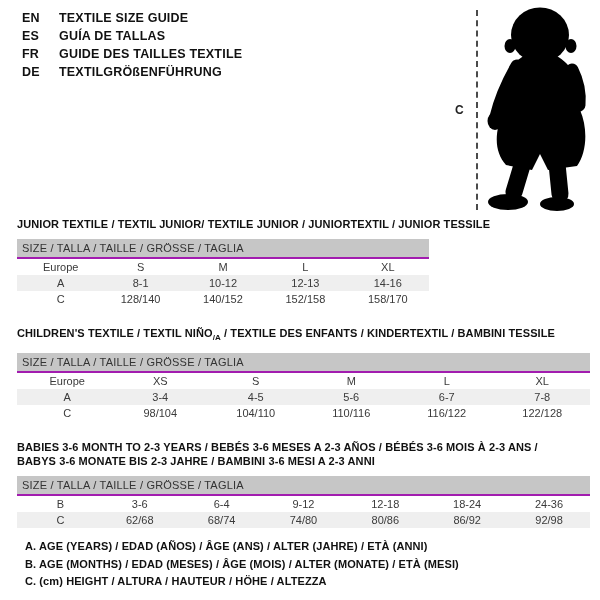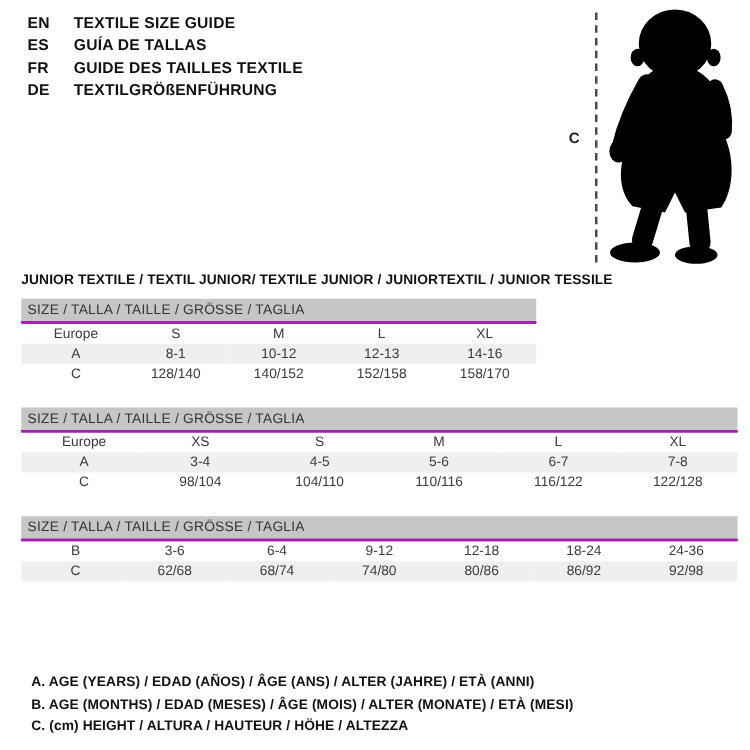--- a/index.html
+++ b/index.html
@@ -116,20 +116,23 @@
               <td class="label">C</td>
               <td>128/140</td>
               <td>140/152</td>
               <td>152/158</td>
               <td>158/170</td>
             </tr>
           </tbody>
         </table>
     </section>
     <section class="table-block">
+      <div class="table-title">
+          <div><span>CHILDREN'S TEXTILE / TEXTIL NIÑO</span><sub>/A</sub><span> / TEXTILE DES ENFANTS / KINDERTEXTIL / BAMBINI TESSILE</span></div>
+        </div>
       <table class="size-table w-full">
           <thead>
             <tr>
               <th class="bar" colspan="6">SIZE / TALLA / TAILLE / GRÖSSE / TAGLIA</th>
             </tr>
           </thead>
           <tbody>
             <tr>
               <td class="label">Europe</td>
               <td>XS</td>
@@ -151,20 +154,24 @@
               <td>98/104</td>
               <td>104/110</td>
               <td>110/116</td>
               <td>116/122</td>
               <td>122/128</td>
             </tr>
           </tbody>
         </table>
     </section>
     <section class="table-block">
+      <div class="table-title">
+          <div><span>BABIES 3-6 MONTH TO 2-3 YEARS / BEBÉS 3-6 MESES A 2-3 AÑOS / BÉBÉS 3-6 MOIS À 2-3 ANS /</span></div>
+          <div><span>BABYS 3-6 MONATE BIS 2-3 JAHRE / BAMBINI 3-6 MESI A 2-3 ANNI</span></div>
+        </div>
       <table class="size-table w-full">
           <thead>
             <tr>
               <th class="bar" colspan="7">SIZE / TALLA / TAILLE / GRÖSSE / TAGLIA</th>
             </tr>
           </thead>
           <tbody>
             <tr>
               <td class="label">B</td>
               <td>3-6</td>

